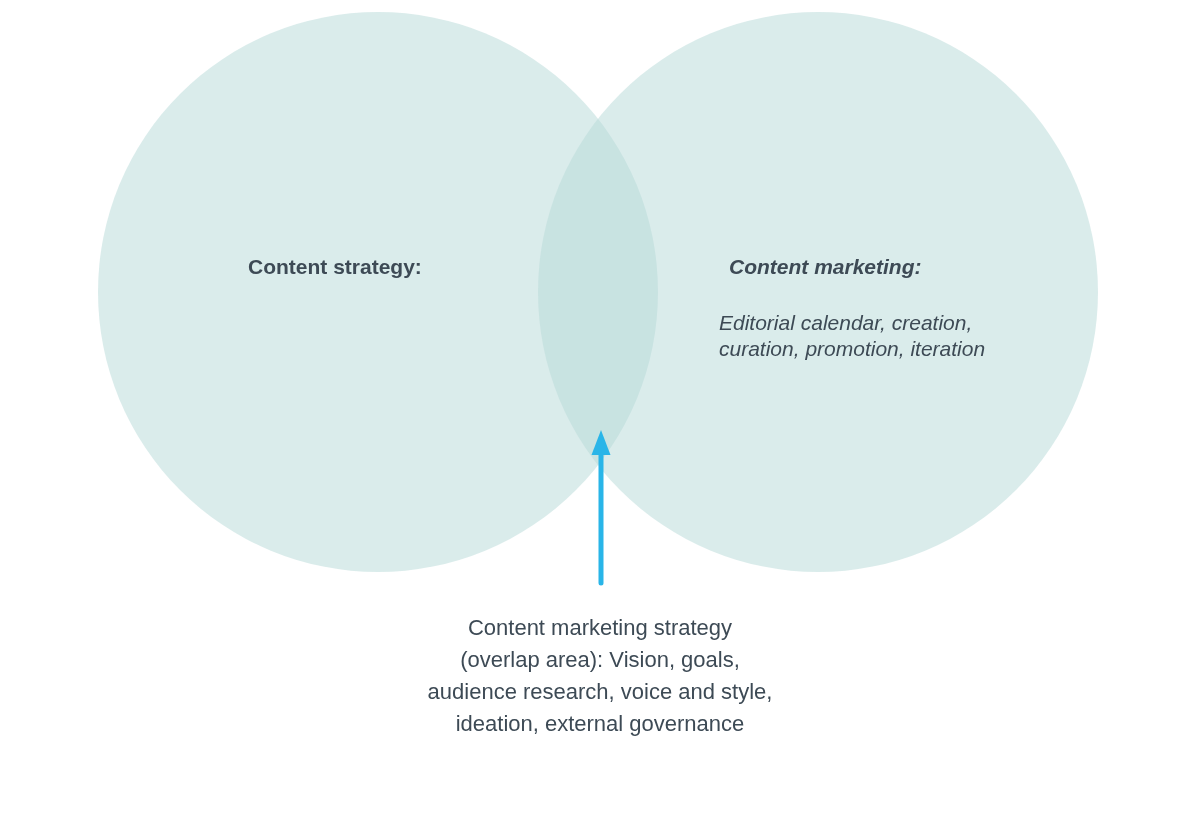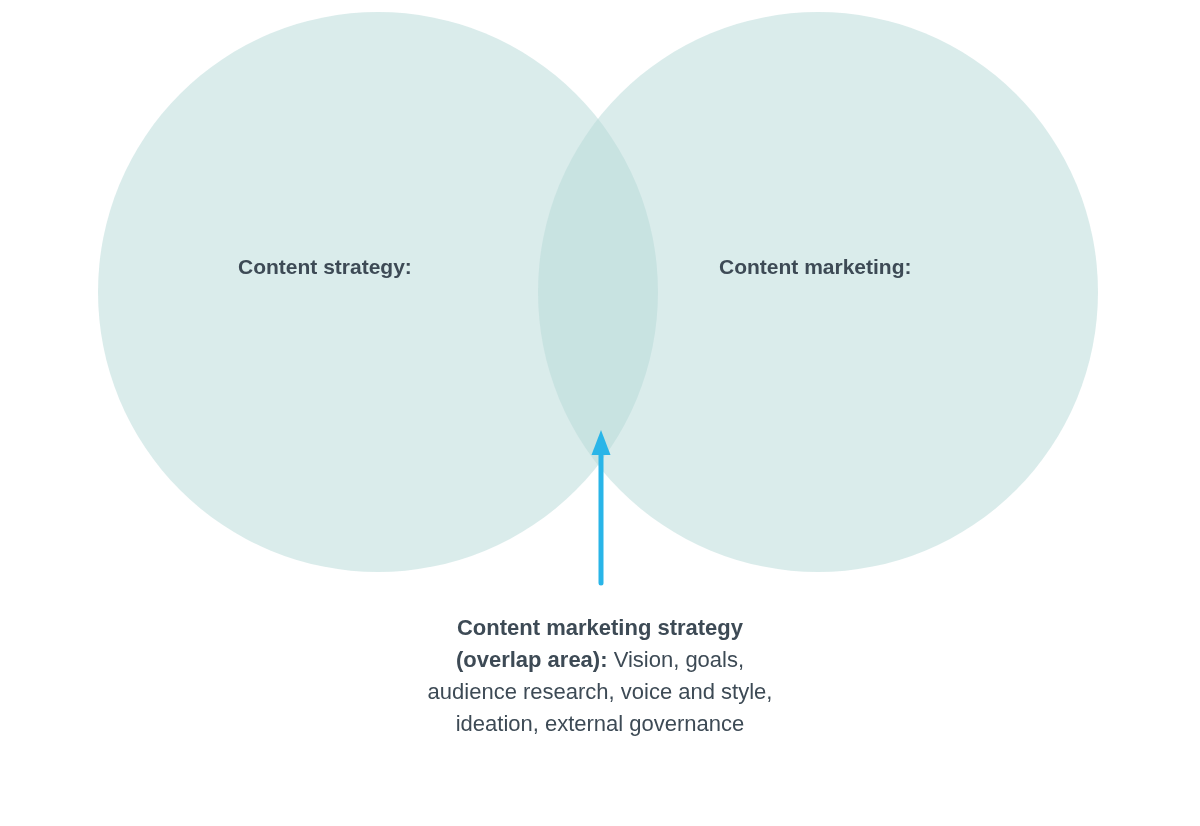--- a/index.html
+++ b/index.html
@@ -30,58 +30,61 @@
   .label {
     position: absolute;
     font-size: 21px;
     line-height: 26px;
     white-space: pre-line;
   }
   .label .heading {
     font-weight: 700;
     margin-bottom: 4px;
     white-space: pre-line;
+    margin-left: 10px;
   }
   .label.left-label  { left: 238px; top: 228px; }
-  .label.right-label { left: 719px; top: 228px; }
+  .label.right-label { left: 719px; top: 228px; font-style: italic; }
 
   .arrow-svg {
     position: absolute;
     left: 585px;
     top: 430px;
     width: 32px;
     height: 158px;
   }
 
   .caption {
     position: absolute;
     left: 0;
     right: 0;
     top: 612px;
     text-align: center;
     font-size: 22px;
     line-height: 32px;
     white-space: pre-line;
   }
-  .caption .bold { font-weight: 700; }
+  .caption .bold { font-weight: 400; }
 </style>
 </head>
 <body>
 
 <div class="canvas">
 
   <div class="circle left"></div>
   <div class="circle right"></div>
 
   <div class="label left-label">
     <div class="heading">Content strategy:</div>
   </div>
 
   <div class="label right-label">
     <div class="heading">Content marketing:</div>
+    <div class="body">Editorial calendar, creation,
+curation, promotion, iteration</div>
   </div>
 
   <svg class="arrow-svg" viewBox="0 0 32 158" xmlns="http://www.w3.org/2000/svg">
     <line x1="16" y1="20" x2="16" y2="153" stroke="#29b5e8" stroke-width="5" stroke-linecap="round"></line>
     <polygon points="16,0 25.5,25 6.5,25" fill="#29b5e8"></polygon>
   </svg>
 
   <div class="caption"><span class="bold">Content marketing strategy
 (overlap area):</span><span> Vision, goals,
 audience research, voice and style,

